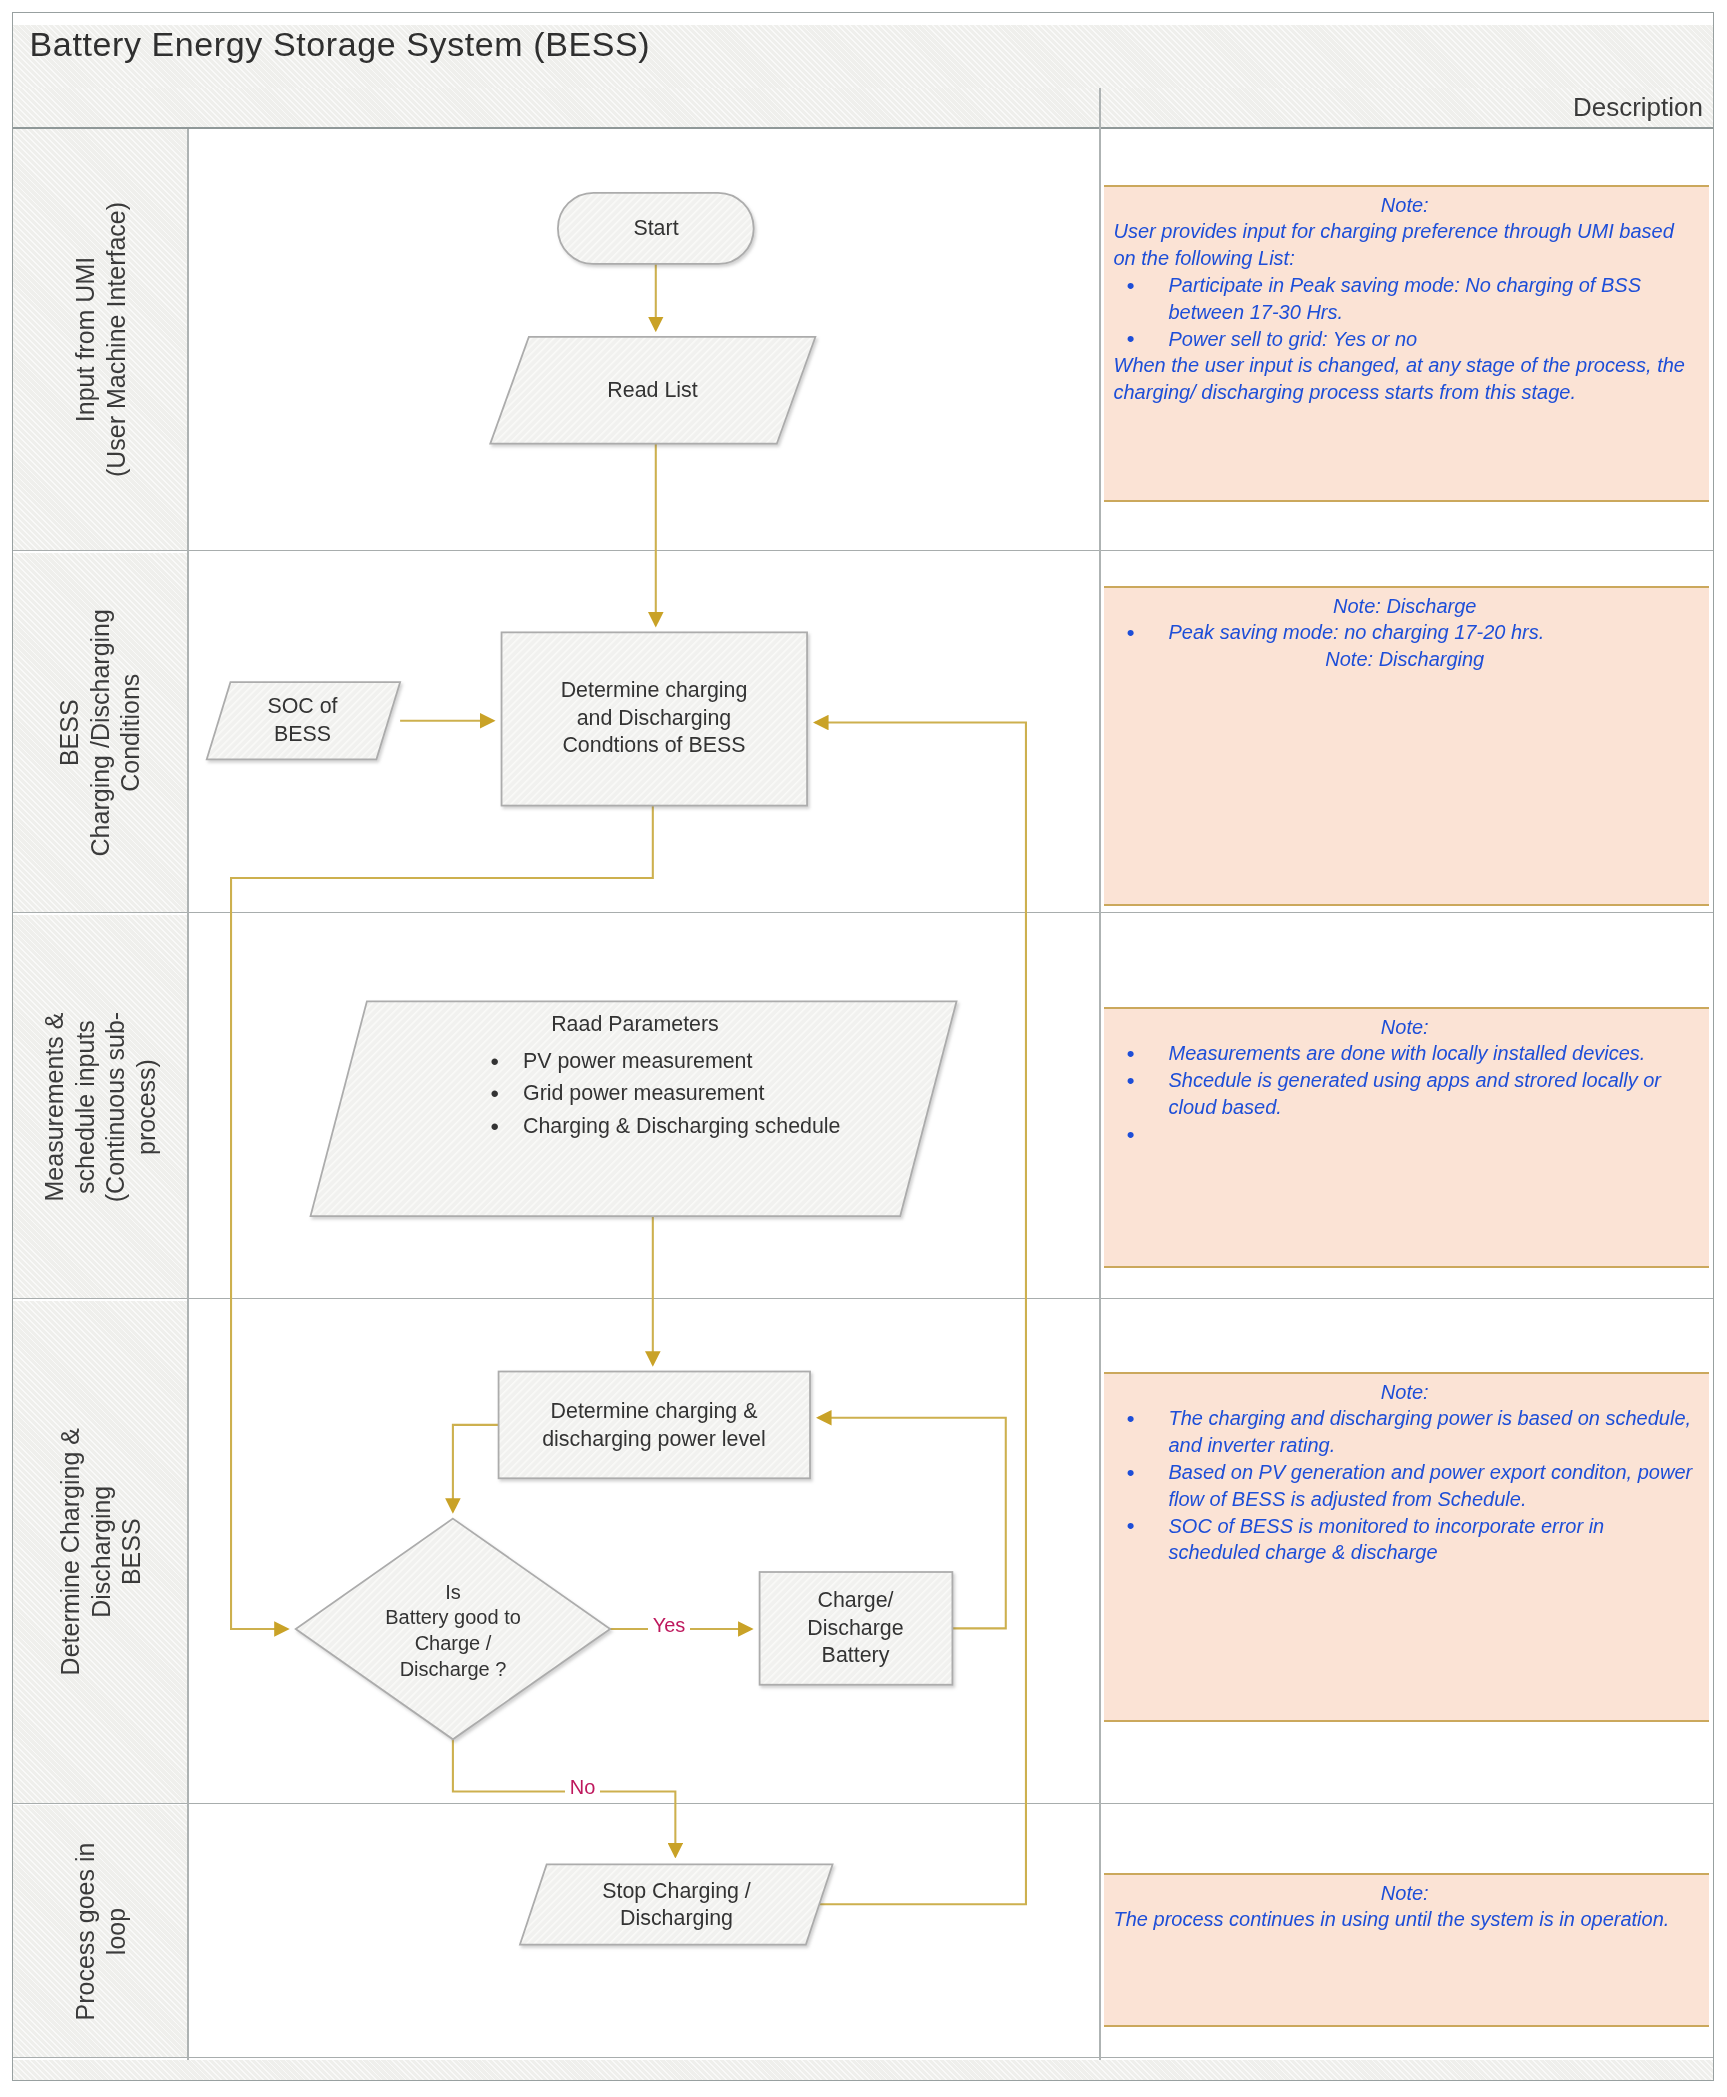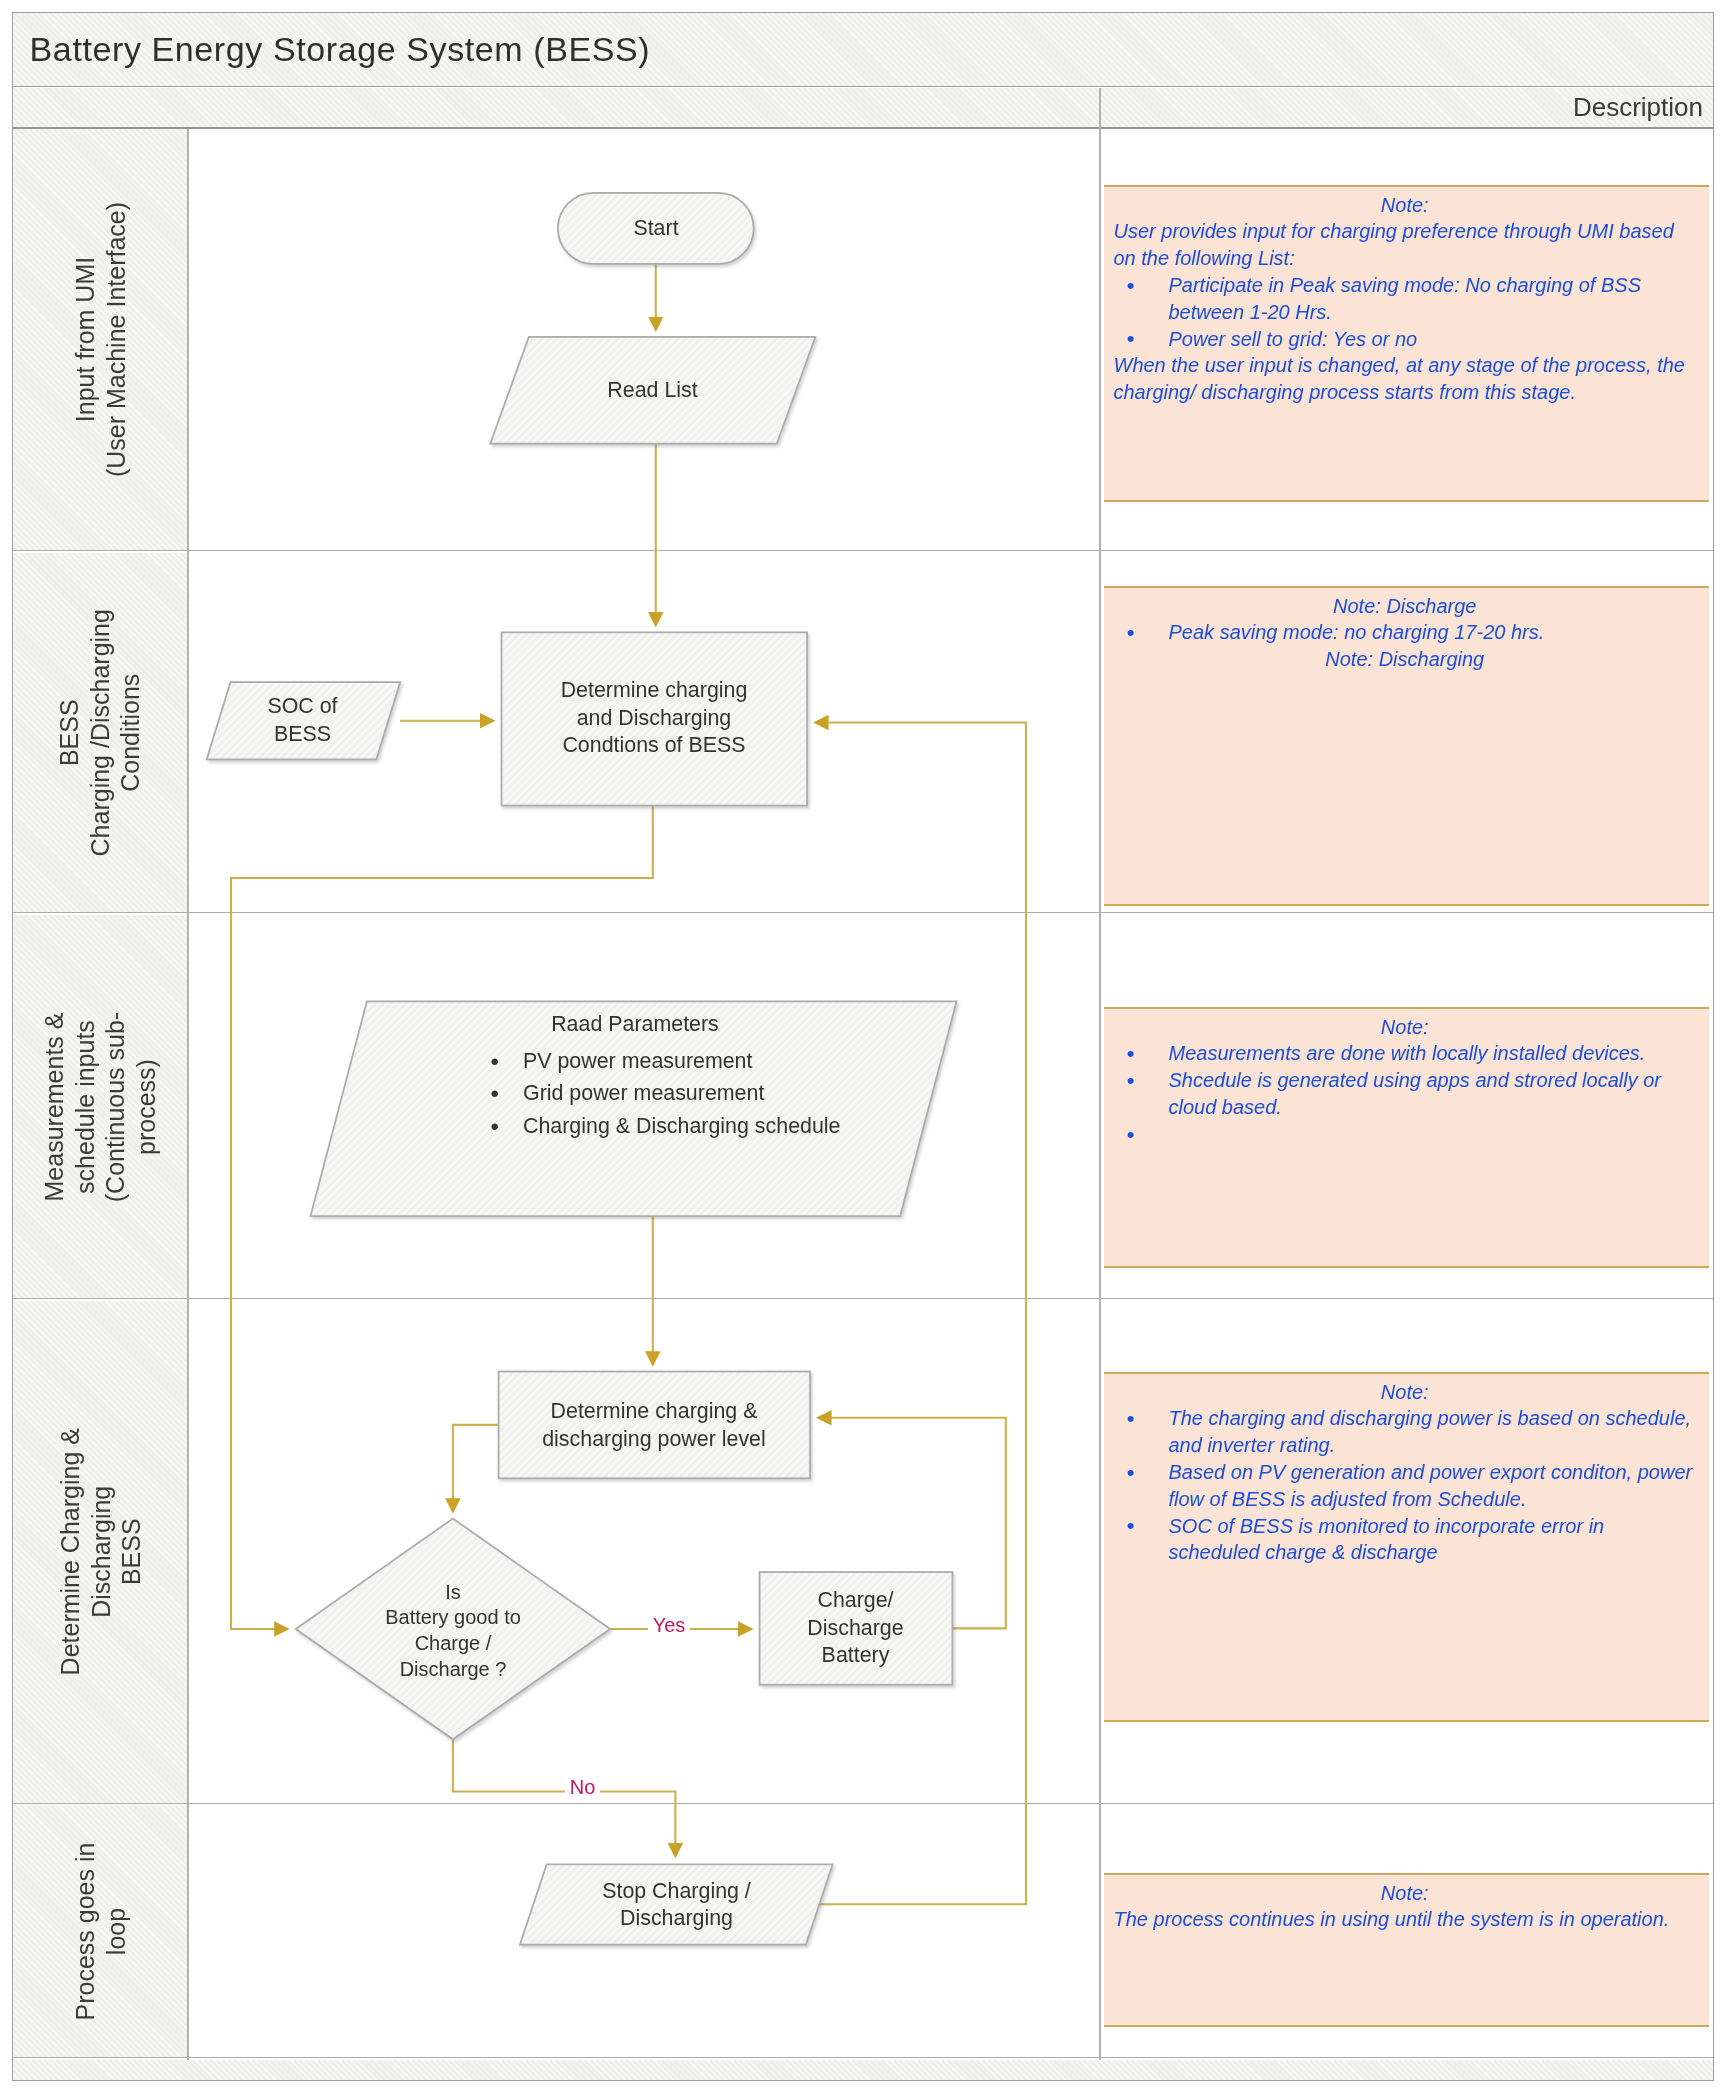--- a/index.html
+++ b/index.html
@@ -1,20 +1,20 @@
 <!DOCTYPE html>
 <html style="font-size:9.5px"><head>
 <meta charset="utf-8">
 <style>
   html,body{margin:0;padding:0;background:#ffffff;}
   body{width:1728px;height:2097px;position:relative;font-family:"Liberation Sans",sans-serif;color:#3b3b3b;}
   .page{position:absolute;inset:0;}
   .table{position:absolute;left:12px;top:12px;width:1702px;height:2069px;border:1.8px solid #98a0a0;background:#ffffff;box-sizing:border-box;}
   .hatch{background-color:#efefec;background-image:repeating-linear-gradient(45deg,rgba(255,255,255,.65) 0 1.2px,rgba(0,0,0,0) 1.2px 4.2px);}
-  .titlebar{position:absolute;left:0;top:0;width:100%;height:73px;border-bottom:1.8px solid #98a0a0;display:flex;align-items:center;box-sizing:content-box;}
+  .titlebar{position:absolute;left:0;top:12px;width:100%;height:73px;border-bottom:1.8px solid #98a0a0;display:flex;align-items:flex-start;box-sizing:content-box;}
   .title{font-size:34px;color:#2f2f2f;padding-left:16.6px;letter-spacing:0.6px;}
   .headerrow{position:absolute;left:0;top:75px;width:100%;height:39px;border-bottom:2.4px solid #8f9898;}
   .hdr{position:absolute;top:0;height:39px;display:flex;align-items:center;justify-content:flex-end;font-size:26px;color:#3a3a3a;box-sizing:border-box;}
   .hdr-flow{left:0;width:1086px;padding-right:7.1px;}
   .hdr-desc{left:1086px;width:616px;padding-right:12px;}
   .lane{position:absolute;left:0;width:100%;box-sizing:border-box;border-bottom:1.8px solid #a8adad;background:#ffffff;}
   .lanelabel{position:absolute;left:0;top:0;bottom:0;width:174px;display:flex;align-items:center;justify-content:center;overflow:visible;}
   .vlabel{transform:rotate(-90deg);transform-origin:center center;white-space:pre-line;text-align:center;font-size:25px;line-height:1.22;color:#3b3b3b;flex:0 0 auto;}
   .vd{position:absolute;width:1.8px;background:#aeb3b3;}
   .bottomstrip{position:absolute;left:0;top:2047px;width:100%;height:20px;}
@@ -86,21 +86,21 @@
 
     <div class="bottomstrip hatch"></div>
 
     <div class="vd" style="left:174px;top:116px;height:1931px;"></div>
     <div class="vd" style="left:1086px;top:75px;height:1972px;"></div>
 
     <div class="note" style="left:1091px;top:172px;width:605px;height:317px;">
       <p class="ntitle">Note:</p>
       <p>User provides input for charging preference through UMI based on the following List:</p>
       <ul>
-        <li>Participate in Peak saving mode: No charging of BSS  between 1-20 Hrs.</li>
+        <li>Participate in Peak saving mode: No charging of BSS  between 17-30 Hrs.</li>
         <li>Power sell to grid: Yes or no</li>
       </ul>
       <p>When the user input is changed, at any stage of the process, the charging/ discharging process starts from this stage.</p>
     </div>
 
     <div class="note" style="left:1091px;top:573px;width:605px;height:320px;">
       <p class="ntitle">Note: Discharge</p>
       <ul>
         <li>Peak saving mode: no charging 17-20 hrs.</li>
       </ul>

